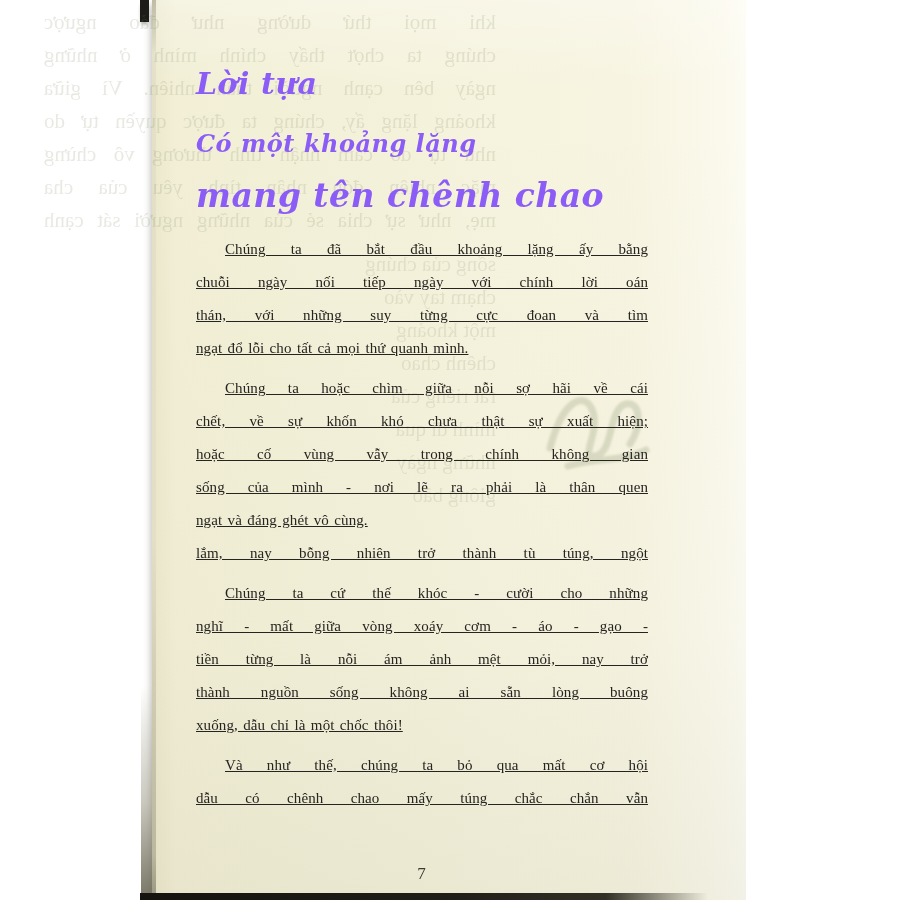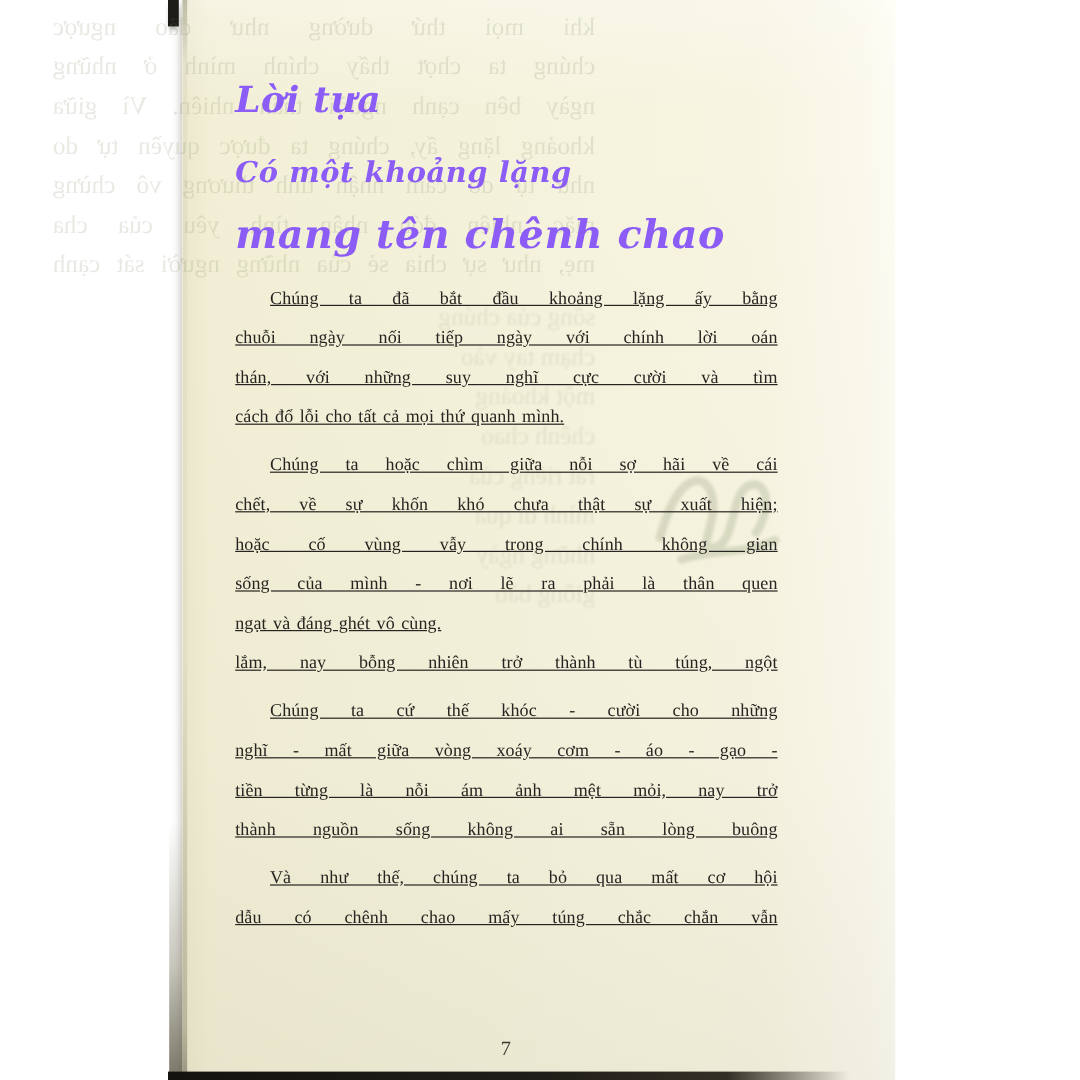--- a/index.html
+++ b/index.html
@@ -86,36 +86,37 @@
   </svg>
 
   <div class="content">
     <div class="script title">Lời tựa</div>
     <div class="script sub1">Có một khoảng lặng</div>
     <div class="script sub2">mang tên chênh chao</div>
     <div class="paras">
         <div class="para">
           <div class="line first">Chúng ta đã bắt đầu khoảng lặng ấy bằng</div>
           <div class="line">chuỗi ngày nối tiếp ngày với chính lời oán</div>
-          <div class="line">thán, với những suy nghĩ cực cười và tìm</div>
-          <div class="line last">cách đổ lỗi cho tất cả mọi thứ quanh mình.</div>
+          <div class="line">thán, với những suy từng cực đoan và tìm</div>
+          <div class="line last">ngạt đổ lỗi cho tất cả mọi thứ quanh mình.</div>
         </div>
         <div class="para">
           <div class="line first">Chúng ta hoặc chìm giữa nỗi sợ hãi về cái</div>
           <div class="line">chết, về sự khốn khó chưa thật sự xuất hiện;</div>
           <div class="line">hoặc cố vùng vẫy trong chính không gian</div>
           <div class="line">sống của mình - nơi lẽ ra phải là thân quen</div>
           <div class="line last">ngạt và đáng ghét vô cùng.</div>
           <div class="line">lắm, nay bỗng nhiên trở thành tù túng, ngột</div>
         </div>
         <div class="para">
           <div class="line first">Chúng ta cứ thế khóc - cười cho những</div>
           <div class="line">nghĩ - mất giữa vòng xoáy cơm - áo - gạo -</div>
           <div class="line">tiền từng là nỗi ám ảnh mệt mỏi, nay trở</div>
           <div class="line">thành nguồn sống không ai sẵn lòng buông</div>
+          <div class="line last">xuống, dẫu chỉ là một chốc thôi!</div>
         </div>
         <div class="para">
           <div class="line first">Và như thế, chúng ta bỏ qua mất cơ hội</div>
           <div class="line">dẫu có chênh chao mấy túng chắc chắn vẫn</div>
         </div>
       </div>
     <div class="pagenum">7</div>
   </div>
 </div>
 

